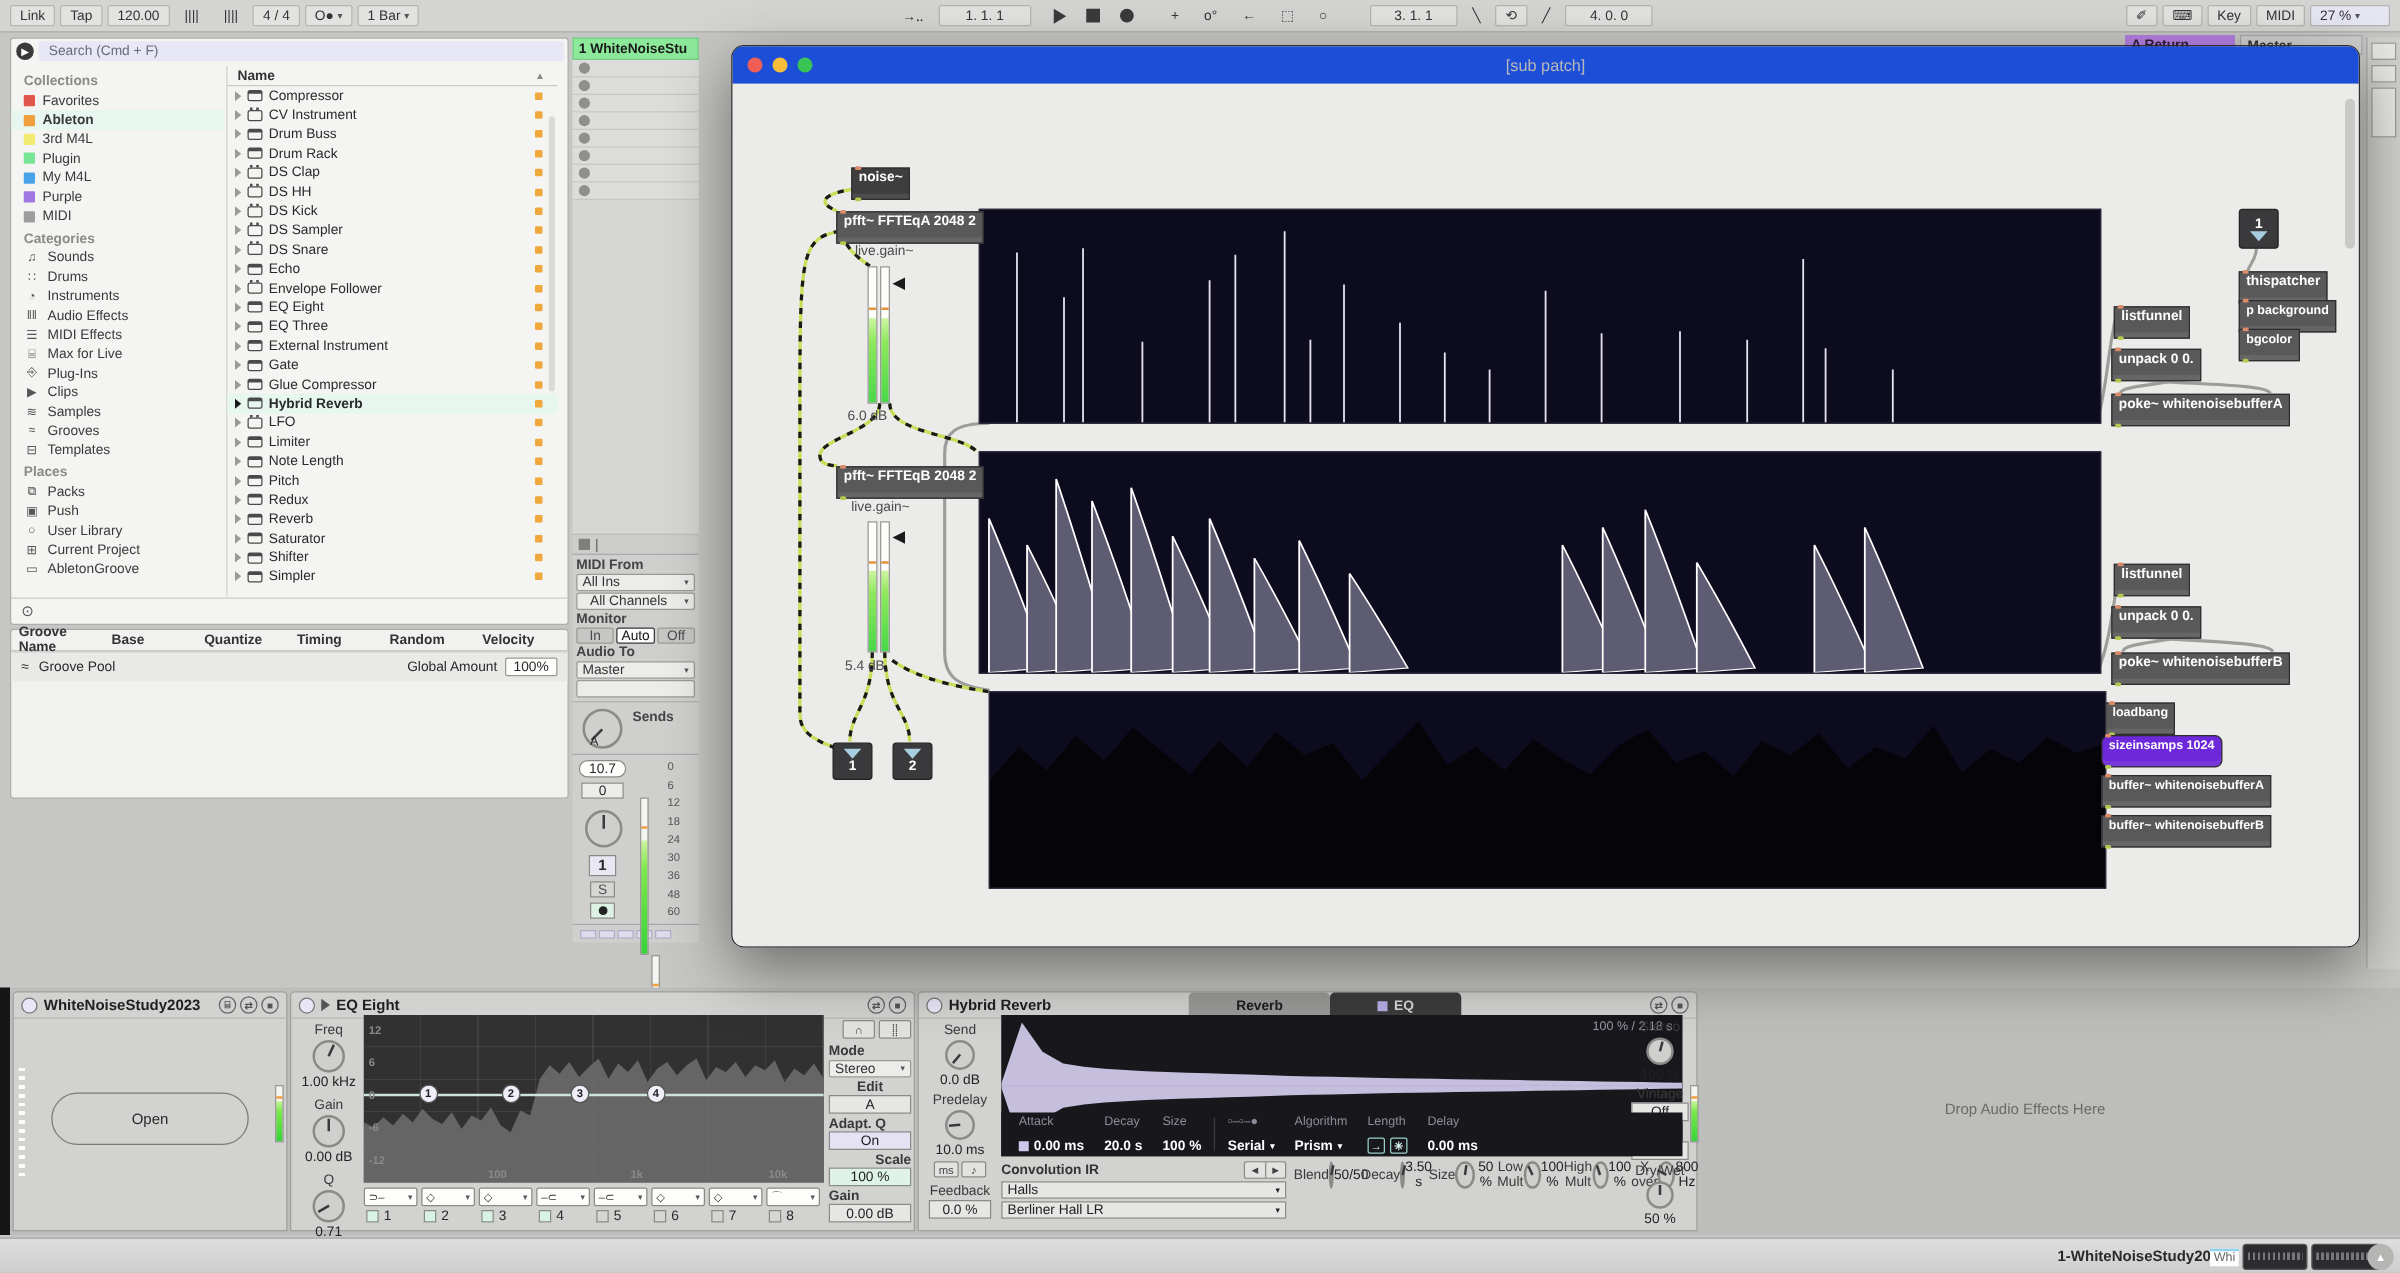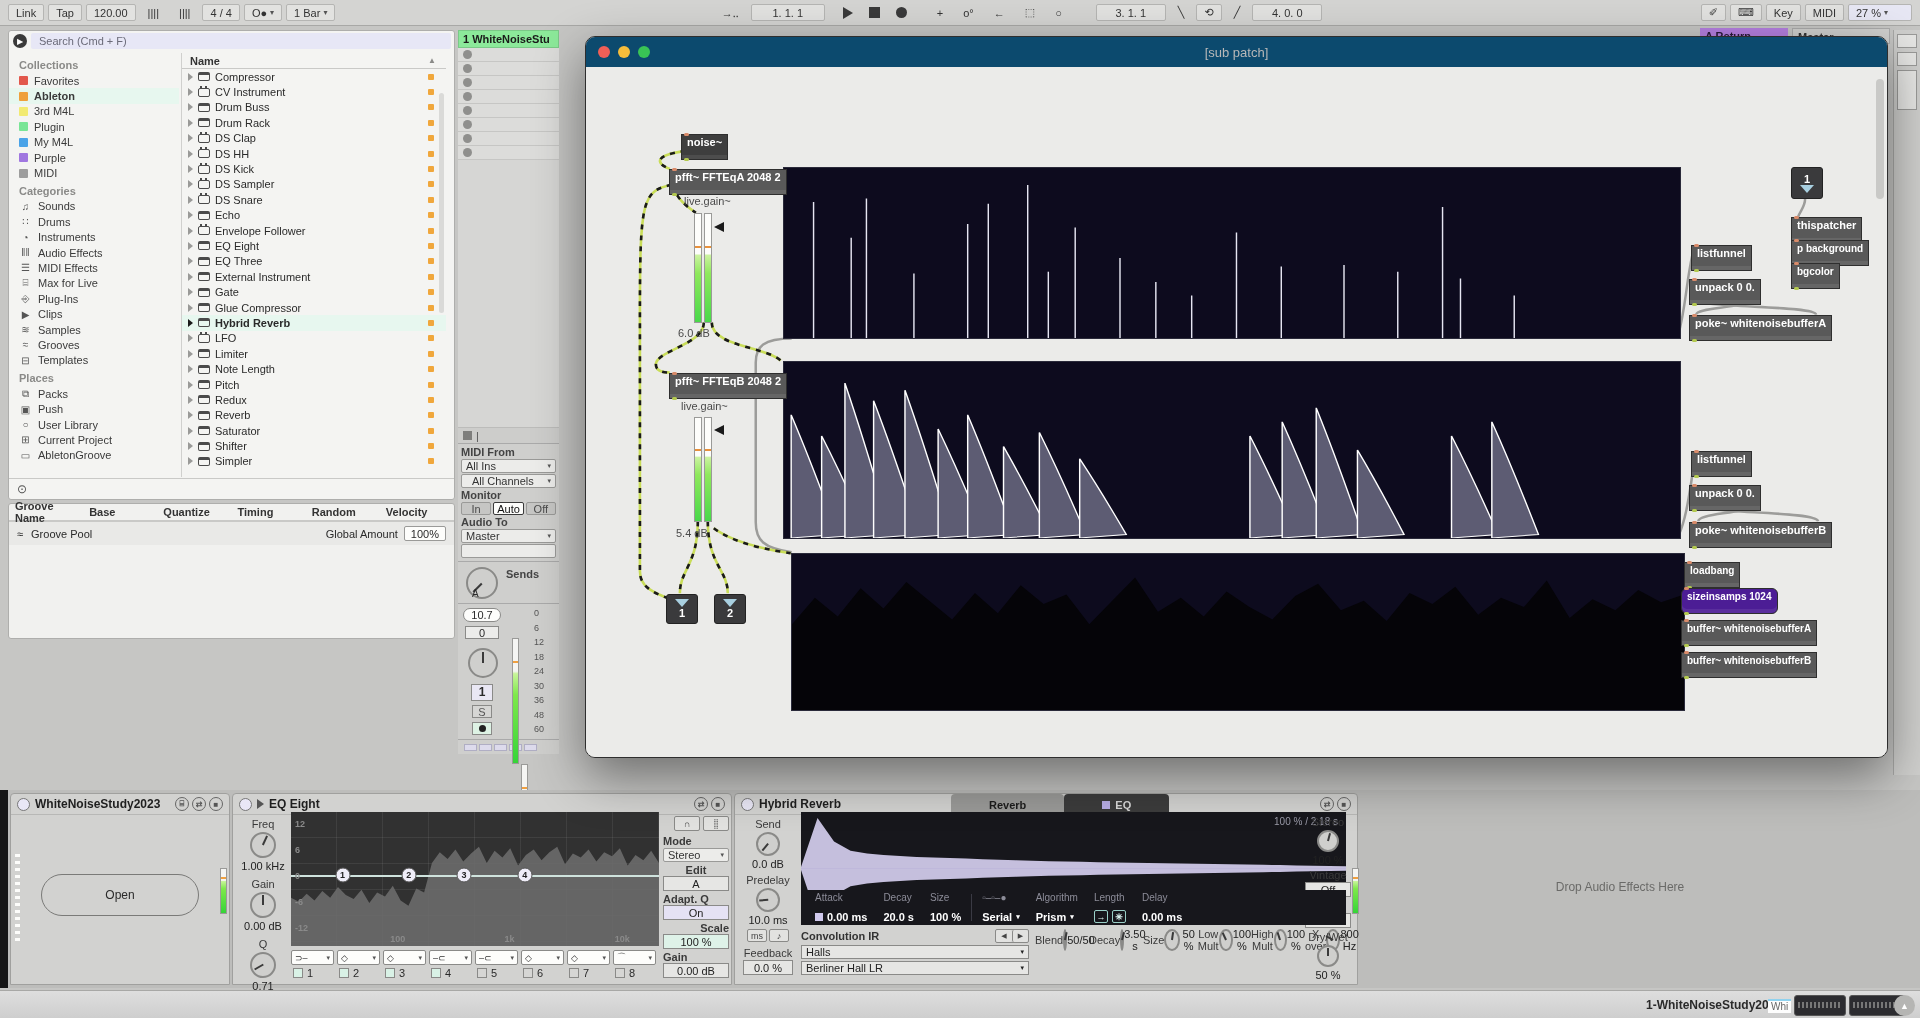--- a/index.html
+++ b/index.html
@@ -81,28 +81,28 @@
   #xfade b{width:13px;height:7px;background:#dddbec;border:1px solid #b0aec4;}
 
   
   #return-chip{position:absolute;left:1700px;top:28px;width:88px;height:16px;background:#b57fe0;color:#2a1a3a;font-weight:bold;padding-left:5px;line-height:16px;}
   #master-chip{position:absolute;left:1792px;top:28px;width:98px;height:16px;background:#d0d0ce;color:#333;font-weight:bold;padding-left:5px;line-height:16px;border:1px solid #aaa;}
   #right-sliver{position:absolute;left:1893px;top:30px;width:27px;height:745px;background:#cfcfcd;border-left:1px solid #a8a8a6;}
   #right-sliver div{margin:4px 3px;background:#e6e6e4;border:1px solid #9a9a98;height:14px;}
 
   
   #maxwin{position:absolute;left:585px;top:36px;width:1303px;height:722px;border-radius:10px;box-shadow:0 18px 50px rgba(0,0,0,.45);z-index:50;overflow:hidden;border:1px solid #2e2e2e;}
-  #titlebar{height:30px;background:#0c4a6e;display:flex;align-items:center;justify-content:center;position:relative;color:#b8b8b8;font-size:13px;}
+  #titlebar{height:30px;background:#1d4ed8;display:flex;align-items:center;justify-content:center;position:relative;color:#b8b8b8;font-size:13px;}
   .tl{position:absolute;top:9px;width:12px;height:12px;border-radius:50%;}
   #tl-close{left:12px;background:#f05f57;}#tl-min{left:32px;background:#f6bd3b;}#tl-zoom{left:52px;background:#39c455;}
   #patchbody{position:relative;width:100%;height:692px;background:#ebebe9;}
   .max-obj{position:absolute;background:#595959;color:#fff;border:1px solid #2e2e2e;font-size:11px;font-weight:bold;padding:1px 5px;white-space:nowrap;height:26px;line-height:13px;box-shadow:inset 0 -4px 0 rgba(255,255,255,.08);}
   .max-obj:before{content:"";position:absolute;left:2px;top:-2px;width:5px;height:3px;border-radius:2px;background:#d98b6a;}
   .max-obj:after{content:"";position:absolute;left:2px;bottom:-2px;width:5px;height:3px;border-radius:2px;background:#b3c94f;}
-  .max-msg{border-radius:6px;background:#4c1d95;}
+  .max-msg{border-radius:6px;background:#6d28d9;}
   .max-label{position:absolute;color:#4a4a4a;font-size:11px;white-space:nowrap;}
   .iolet{position:absolute;background:#3a3a3c;border:1px solid #222;border-radius:3px;display:flex;flex-direction:column;align-items:center;justify-content:center;color:#fff;font-weight:bold;font-size:11px;}
   .iolet .tri{width:0;height:0;border-top:8px solid #a8cfe0;border-left:7px solid transparent;border-right:7px solid transparent;}
   .mdisplay{position:absolute;background:#0d0b1e;border:1px solid #2a2a3a;}
   .gslider{position:absolute;display:flex;gap:2px;}
   .gslider b{width:8px;height:100%;border:1px solid #9a9a98;background:linear-gradient(to top,#49d84a 0%,#8fe85c 45%,#cdf3a2 62%,#fdfdfb 63%,#fdfdfb 100%);position:relative;}
   .gslider b:after{content:"";position:absolute;left:0;right:0;top:30%;height:2px;background:#e8913c;}
   .gslider .handle{position:absolute;right:-12px;top:8%;width:0;height:0;border-right:10px solid #1a1a1a;border-top:5px solid transparent;border-bottom:5px solid transparent;}
   #cords{position:absolute;inset:0;pointer-events:none;}
   #cords path{fill:none;}

